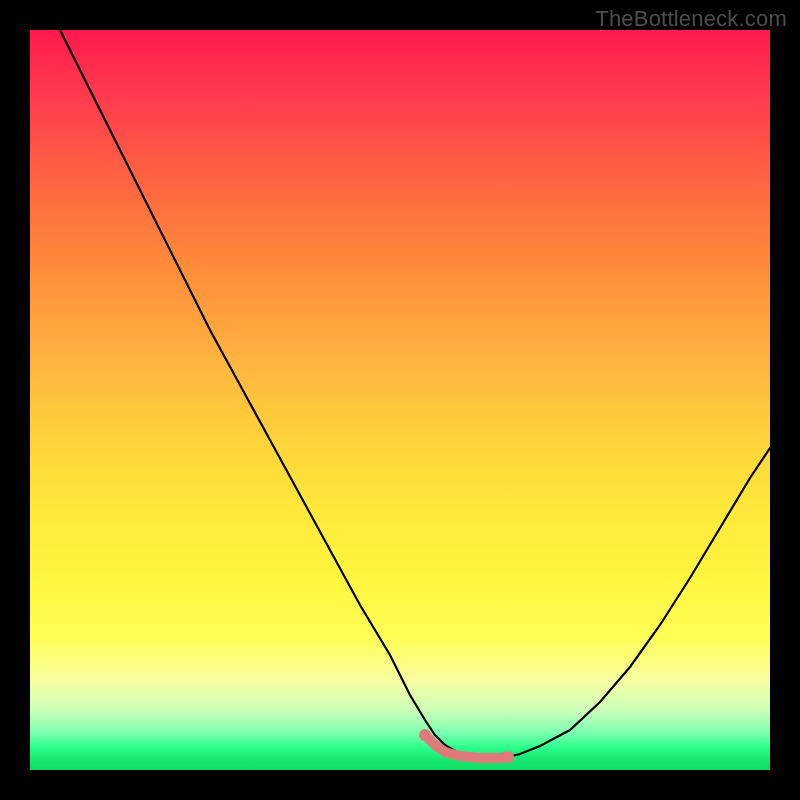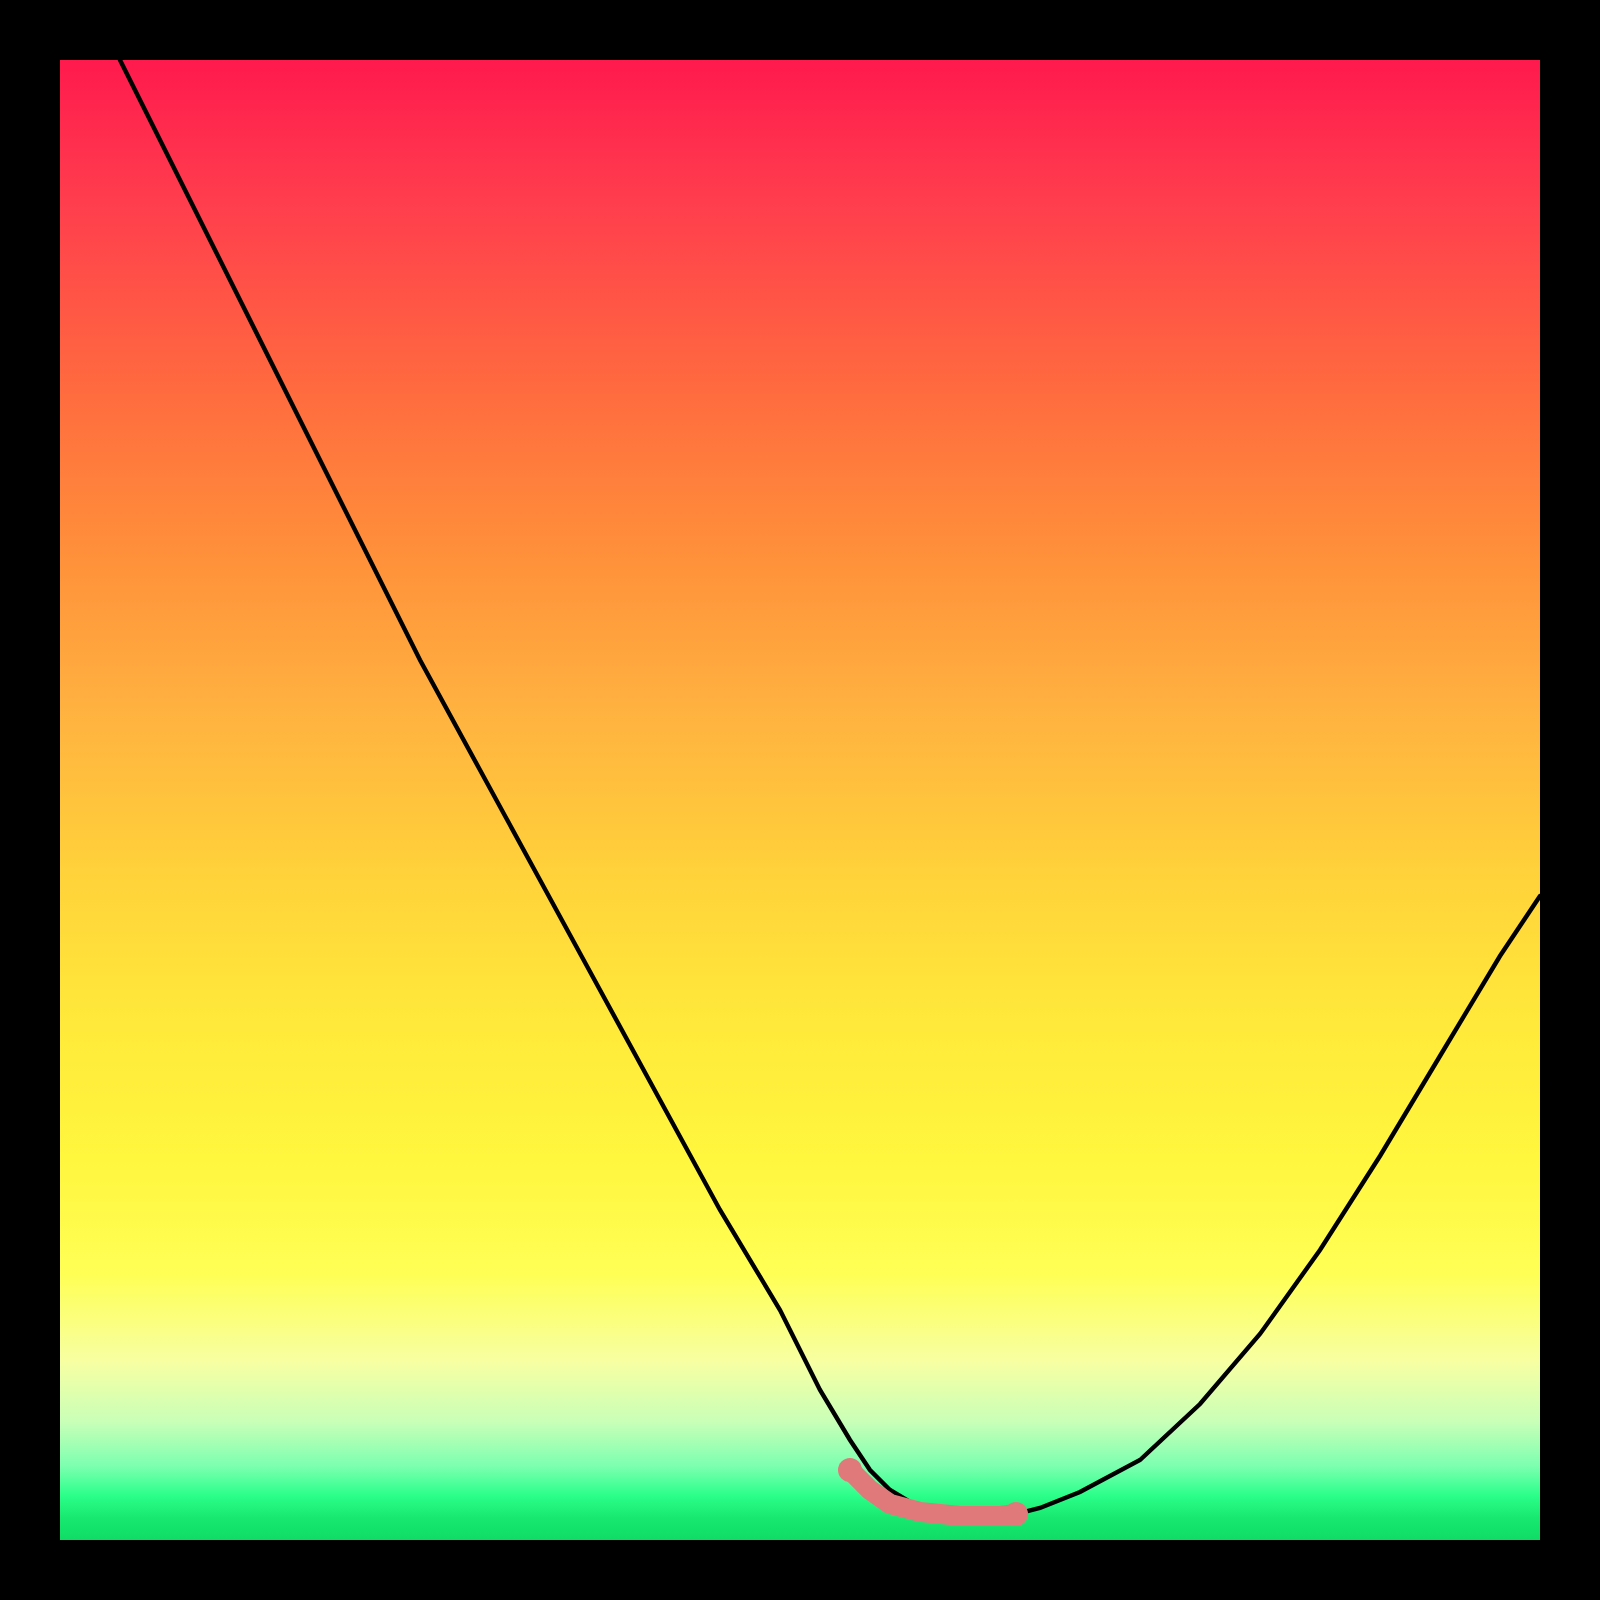--- a/index.html
+++ b/index.html
@@ -58,20 +58,21 @@
     font-size: 22px;
     font-weight: 400;
     letter-spacing: 0.2px;
   }
 </style>
 </head>
 <body>
 
 <div class="frame">
 
+  <div class="watermark">TheBottleneck.com</div>
 
   <div class="plot">
     <svg class="curve-svg" viewBox="0 0 740 740" preserveAspectRatio="none">
       <path id="main-curve" fill="none" stroke="#000" stroke-width="2.2" stroke-linecap="round" d="M30 0 L60 60 L90 120 L120 180 L150 240 L180 300 L210 355 L240 410 L270 465 L300 520 L330 575 L360 625 L380 665 L395 690 L405 705 L415 715 L430 724 L450 728 L470 728 L478 727 L490 724 L510 716 L540 700 L570 672 L600 637 L630 595 L660 548 L690 498 L720 448 L740 418"></path>
       <path id="highlight-curve" fill="none" stroke="#e07a7a" stroke-width="10" stroke-linecap="round" d="M395 705 L405 715 L415 722 L430 726 L450 728 L470 728 L478 727"></path>
       <circle id="hl-dot-left" r="6" fill="#e07a7a" cx="395" cy="705"></circle>
       <circle id="hl-dot-right" r="6" fill="#e07a7a" cx="478" cy="727"></circle>
     </svg>
   </div>
 

